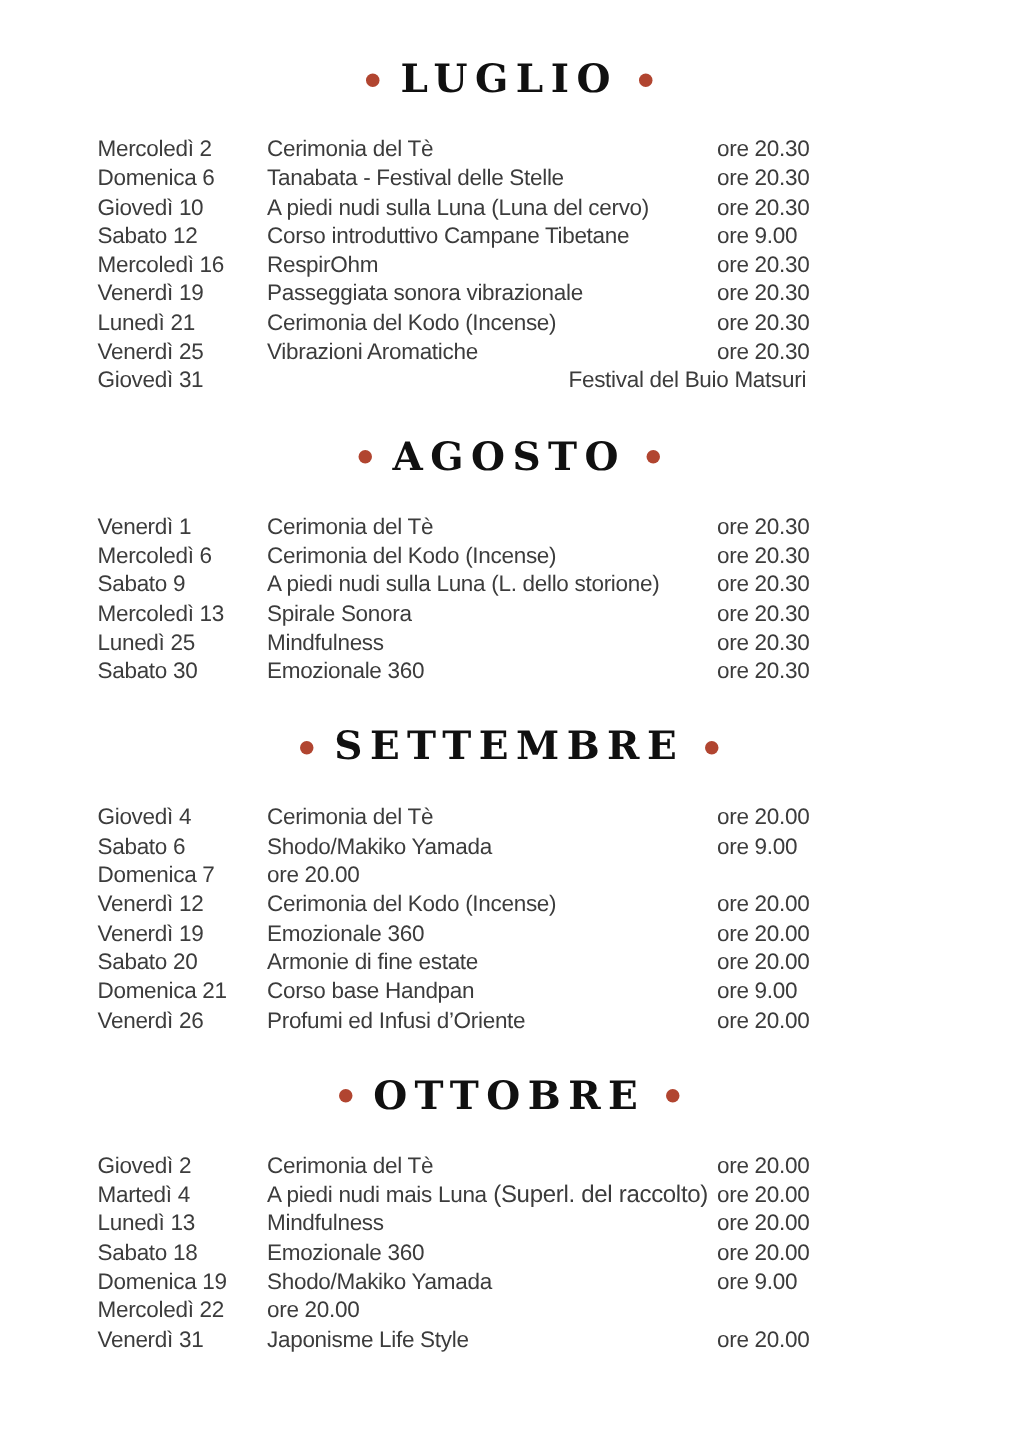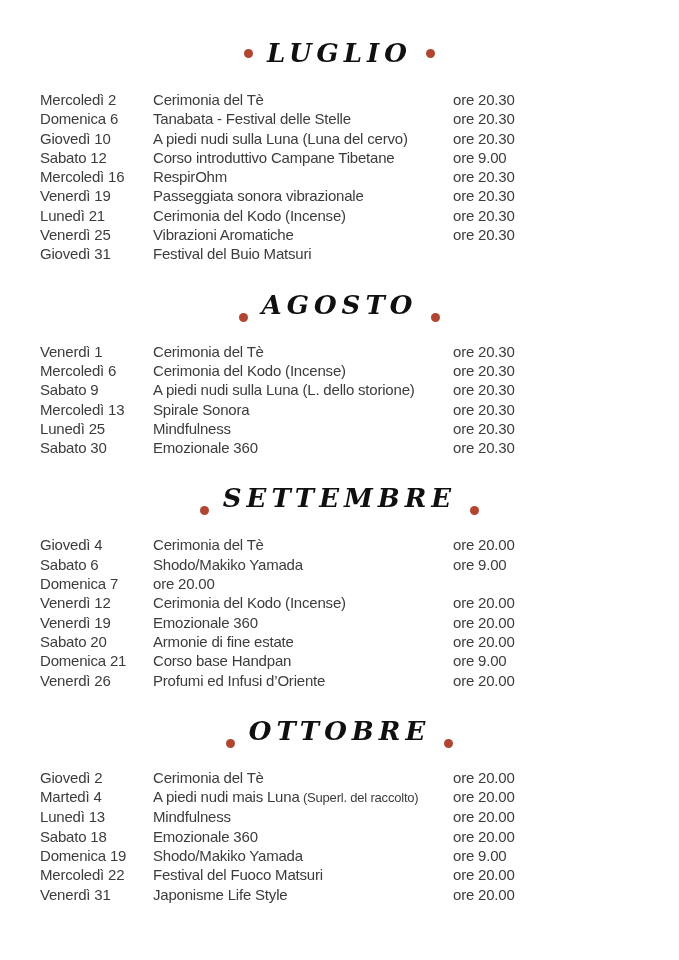--- a/index.html
+++ b/index.html
@@ -15,56 +15,56 @@
     height:960px;
     margin:0 auto;
     background:var(--bg);
     box-sizing:border-box;
     padding-top:36px;
     overflow:hidden;
     font-family:"Liberation Sans", sans-serif;
     color:var(--text);
   }
   .month-section{margin:0;}
-  .month-section + .month-section .month-title{margin-top:24px;align-items:flex-end;}
+  .month-section + .month-section .month-title{margin-top:24px;}
   .month-title{
     margin:0 0 20px 0;
     text-align:center;
     font-family:"DejaVu Serif", serif;
     font-weight:bold;
     font-size:26px;
     line-height:34px;
     letter-spacing:5px;
     color:var(--title);
     display:flex;
     align-items:center;
     justify-content:center;
     gap:14px;
-    font-style:italic;
   }
   .dot{
     display:inline-block;
     width:9px;height:9px;
     border-radius:50%;
     background:var(--accent);
     flex:0 0 auto;
   }
   .events{display:block;}
   .event-row{
     display:flex;
     align-items:baseline;
     line-height:19.3px;
     font-size:15px;
     letter-spacing:-0.2px;
-    padding-left:40px;
+    padding-left:65px;
     white-space:nowrap;
+    justify-content:space-between;
   }
   .day{flex:0 0 113px;}
   .etitle{flex:0 0 300px;overflow:visible;}
-  .title-note{font-size:13px;}
+  .title-note{font-size:16px;}
   .time{flex:1 1 auto;}
 </style>
 </head>
 <body>
 
 <div class="page" id="page">
   <section class="month-section">
     <h2 class="month-title">
       <span class="dot"></span>
       <span class="month-name">LUGLIO</span>
@@ -259,21 +259,20 @@
   </div>
 
   <div class="event-row">
     <span class="day">Domenica 19</span>
     <span class="etitle"><span class="title-main">Shodo/Makiko Yamada</span></span>
     <span class="time">ore 9.00</span>
   </div>
 
   <div class="event-row">
     <span class="day">Mercoledì 22</span>
-    <span class="etitle"><span class="title-main">Festival del Fuoco Matsuri</span></span>
     <span class="time">ore 20.00</span>
   </div>
 
   <div class="event-row">
     <span class="day">Venerdì 31</span>
     <span class="etitle"><span class="title-main">Japonisme Life Style</span></span>
     <span class="time">ore 20.00</span>
   </div>
 </div>
   </section>

